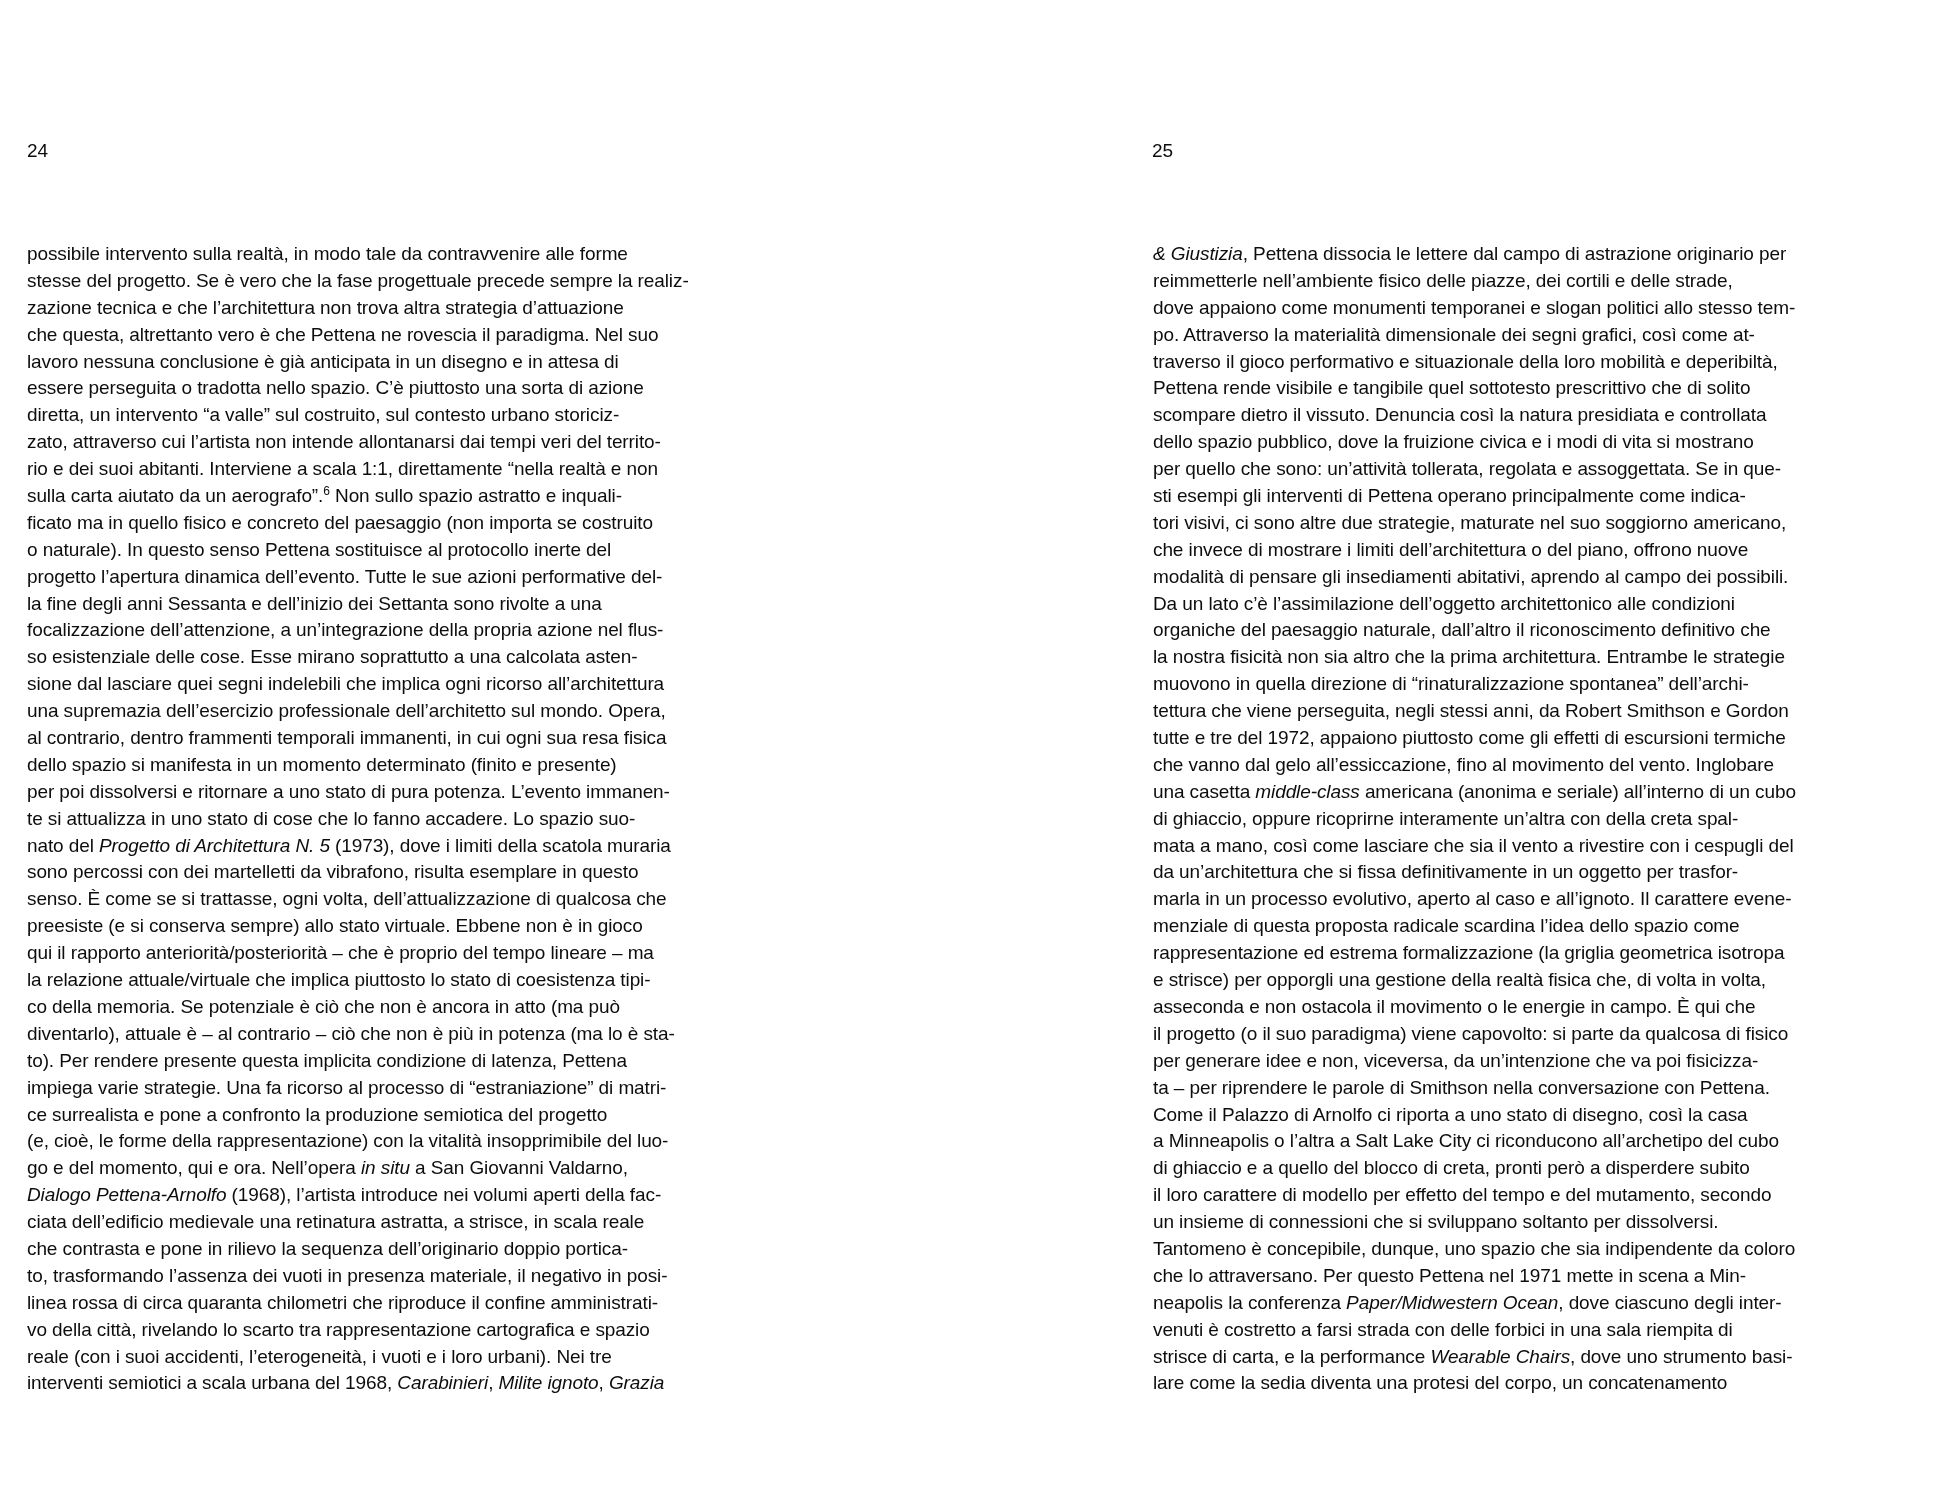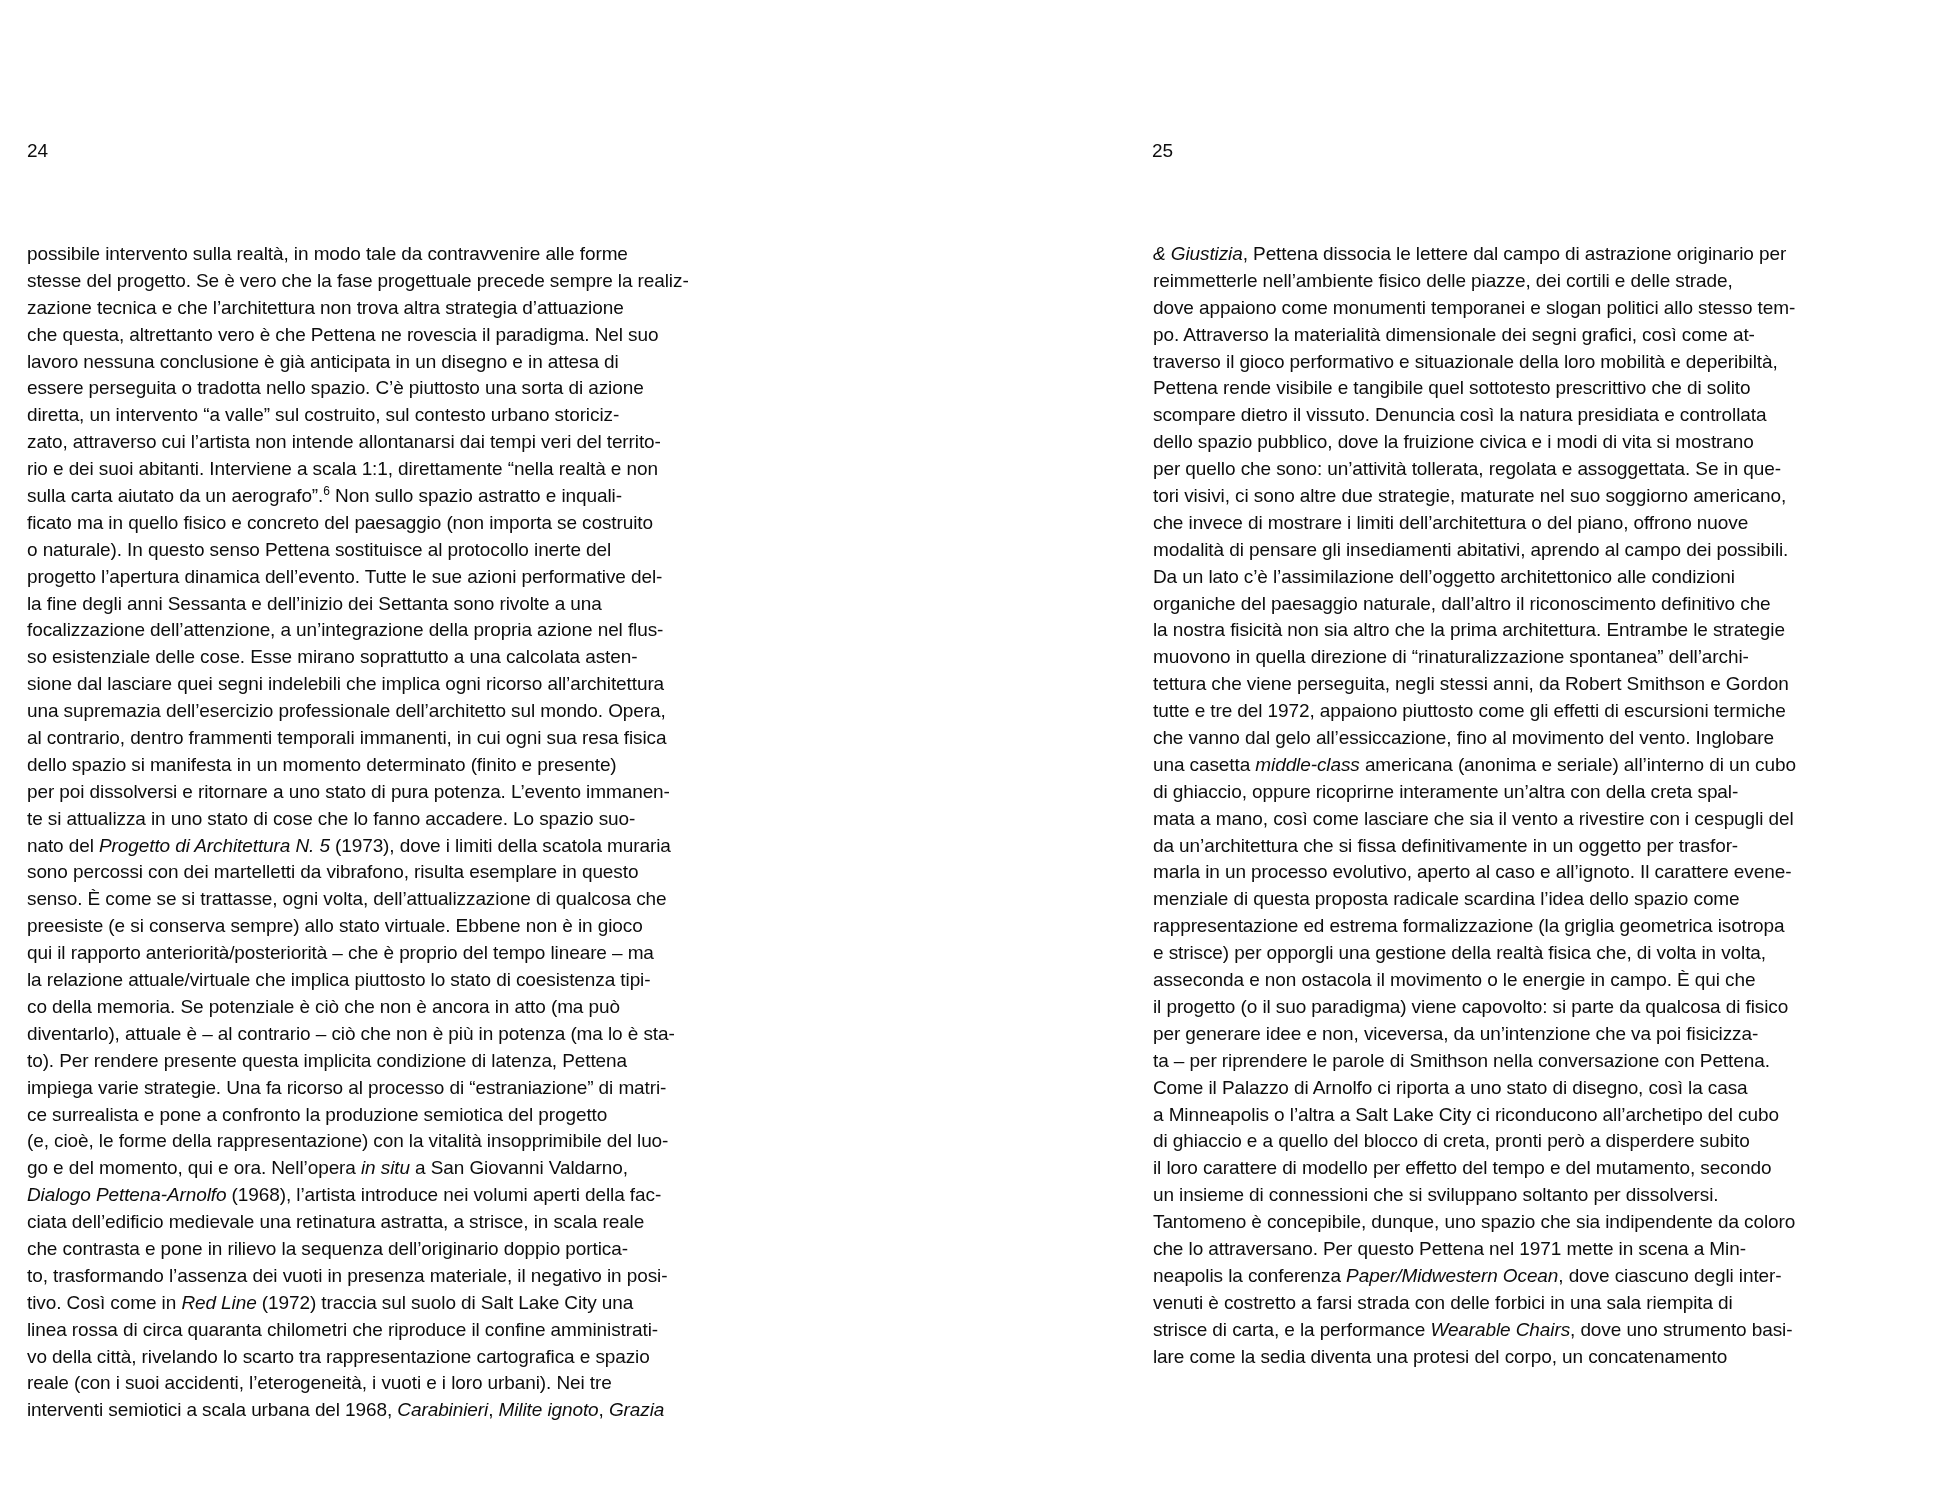--- a/index.html
+++ b/index.html
@@ -78,37 +78,37 @@
       <div class="line">diventarlo), attuale è – al contrario – ciò che non è più in potenza (ma lo è sta-</div>
       <div class="line">to). Per rendere presente questa implicita condizione di latenza, Pettena</div>
       <div class="line">impiega varie strategie. Una fa ricorso al processo di “estraniazione” di matri-</div>
       <div class="line">ce surrealista e pone a confronto la produzione semiotica del progetto</div>
       <div class="line">(e, cioè, le forme della rappresentazione) con la vitalità insopprimibile del luo-</div>
       <div class="line">go e del momento, qui e ora. Nell’opera <em>in situ</em> a San Giovanni Valdarno,</div>
       <div class="line"><em>Dialogo Pettena-Arnolfo</em> (1968), l’artista introduce nei volumi aperti della fac-</div>
       <div class="line">ciata dell’edificio medievale una retinatura astratta, a strisce, in scala reale</div>
       <div class="line">che contrasta e pone in rilievo la sequenza dell’originario doppio portica-</div>
       <div class="line">to, trasformando l’assenza dei vuoti in presenza materiale, il negativo in posi-</div>
-      <div class="line">tivo. Così come in <em>Red Line</em> (1972) traccia sul suolo di Salt Lake City una</div>
       <div class="line">linea rossa di circa quaranta chilometri che riproduce il confine amministrati-</div>
       <div class="line">vo della città, rivelando lo scarto tra rappresentazione cartografica e spazio</div>
       <div class="line">reale (con i suoi accidenti, l’eterogeneità, i vuoti e i loro urbani). Nei tre</div>
       <div class="line">interventi semiotici a scala urbana del 1968, <em>Carabinieri</em>, <em>Milite ignoto</em>, <em>Grazia</em></div>
     </div>
 
   <div class="text-col right">
       <div class="line"><em>&amp; Giustizia</em>, Pettena dissocia le lettere dal campo di astrazione originario per</div>
       <div class="line">reimmetterle nell’ambiente fisico delle piazze, dei cortili e delle strade,</div>
       <div class="line">dove appaiono come monumenti temporanei e slogan politici allo stesso tem-</div>
       <div class="line">po. Attraverso la materialità dimensionale dei segni grafici, così come at-</div>
       <div class="line">traverso il gioco performativo e situazionale della loro mobilità e deperibiltà,</div>
       <div class="line">Pettena rende visibile e tangibile quel sottotesto prescrittivo che di solito</div>
       <div class="line">scompare dietro il vissuto. Denuncia così la natura presidiata e controllata</div>
       <div class="line">dello spazio pubblico, dove la fruizione civica e i modi di vita si mostrano</div>
       <div class="line">per quello che sono: un’attività tollerata, regolata e assoggettata. Se in que-</div>
+      <div class="line">sti esempi gli interventi di Pettena operano principalmente come indica-</div>
       <div class="line">tori visivi, ci sono altre due strategie, maturate nel suo soggiorno americano,</div>
       <div class="line">che invece di mostrare i limiti dell’architettura o del piano, offrono nuove</div>
       <div class="line">modalità di pensare gli insediamenti abitativi, aprendo al campo dei possibili.</div>
       <div class="line">Da un lato c’è l’assimilazione dell’oggetto architettonico alle condizioni</div>
       <div class="line">organiche del paesaggio naturale, dall’altro il riconoscimento definitivo che</div>
       <div class="line">la nostra fisicità non sia altro che la prima architettura. Entrambe le strategie</div>
       <div class="line">muovono in quella direzione di “rinaturalizzazione spontanea” dell’archi-</div>
       <div class="line">tettura che viene perseguita, negli stessi anni, da Robert Smithson e Gordon</div>
       <div class="line">tutte e tre del 1972, appaiono piuttosto come gli effetti di escursioni termiche</div>
       <div class="line">che vanno dal gelo all’essiccazione, fino al movimento del vento. Inglobare</div>

